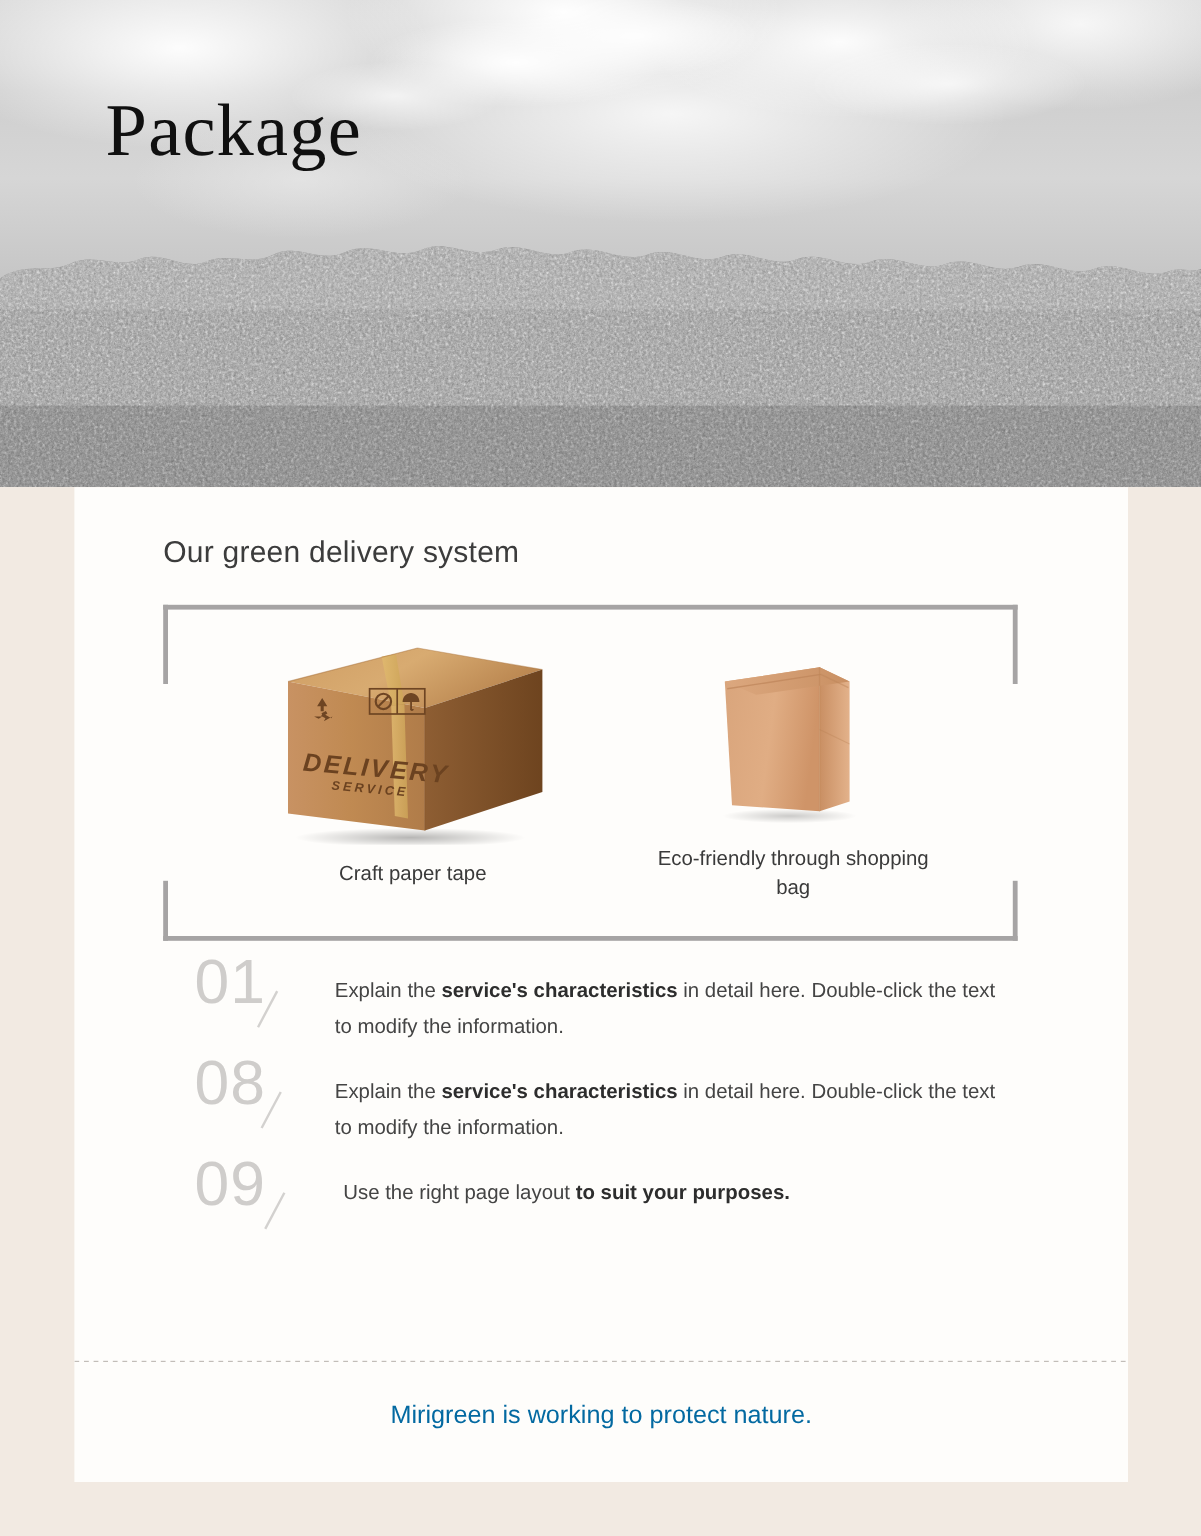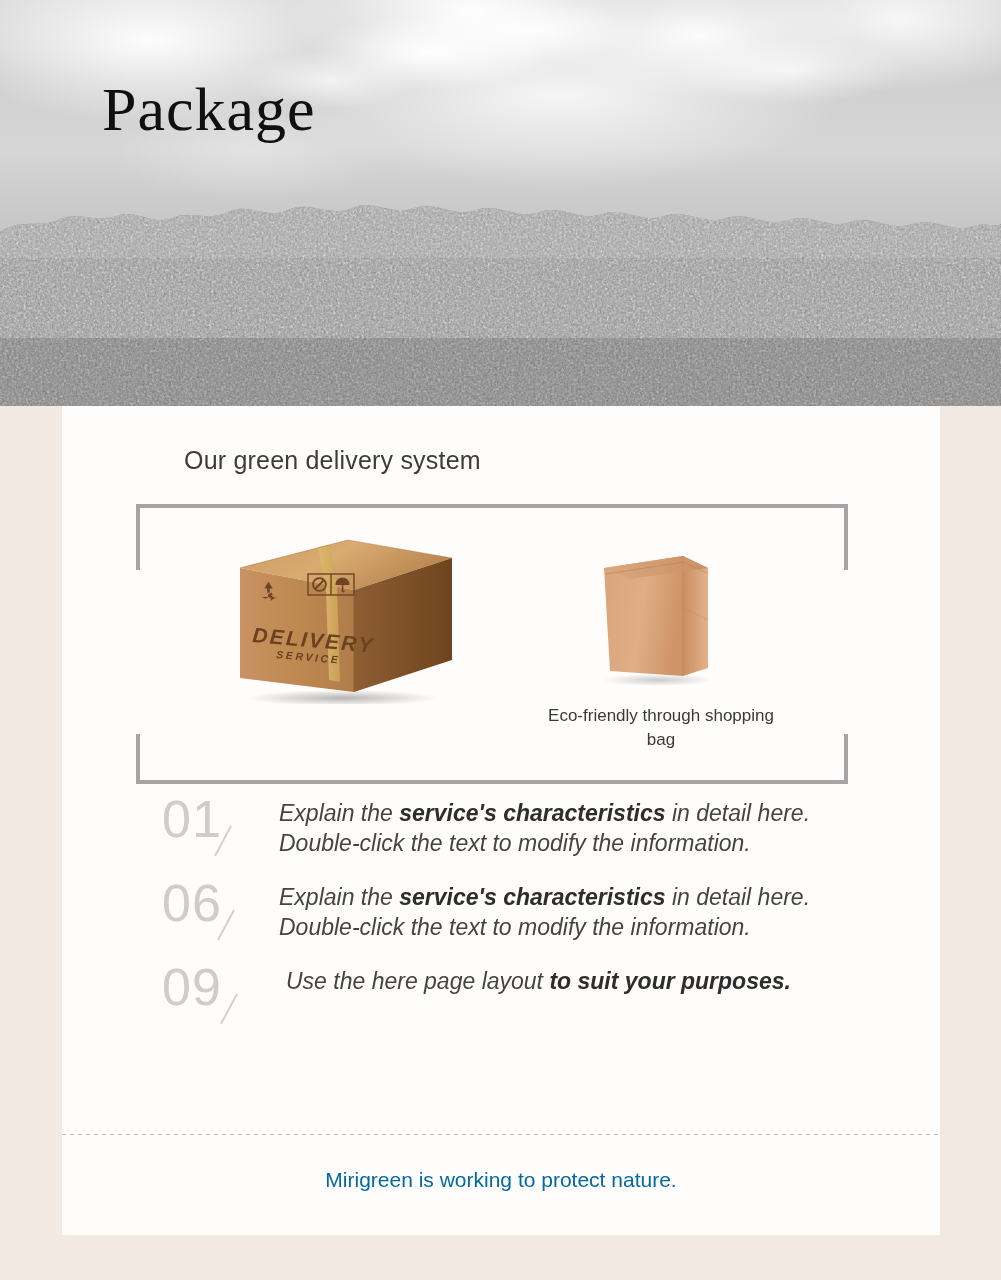--- a/index.html
+++ b/index.html
@@ -42,38 +42,38 @@
     position:absolute; left:0; top:198px; width:1001px; height:208px;
     overflow:hidden;
   }
   .forest-svg{ position:absolute; left:0; top:0; width:1001px; height:208px; display:block; }
 
   
   .hero-title{
     position:absolute; left:88px; top:78px;
     font-family:"Liberation Serif", serif;
     font-size:62px; font-weight:400; color:#101010;
-    letter-spacing:1px; line-height:1;margin-left:14px;
+    letter-spacing:1px; line-height:1;
   }
   .hero-sub{
     position:absolute; left:498px; top:94px; width:418px;
     text-align:center;
     font-size:19px; line-height:29px; color:#3b3b3b;
     font-weight:400;
   }
   .hero-sub b{ font-weight:700; color:#2b2b2b; }
 
   
   .card{
     position:absolute; left:62px; top:406px; width:878px; height:829px;
     background:#fefdfb;
   }
   .section-title{
     position:absolute; left:74px; top:40px;
-    font-size:25px; color:#3c3c3c; font-weight:400; letter-spacing:.2px;margin-left:48px;
+    font-size:25px; color:#3c3c3c; font-weight:400; letter-spacing:.2px;
   }
 
   
   .frame{
     position:absolute; left:74px; top:98px; width:712px; height:280px;
   }
   .fr{ position:absolute; background:#a6a4a4; }
   .fr-top    { left:0;   top:0;    width:712px; height:4px; }
   .fr-bottom { left:0;   bottom:0; width:712px; height:4px; }
   .fr-l-top  { left:0;   top:0;    width:4px;  height:66px; }
@@ -101,22 +101,22 @@
     position:absolute; left:100px; top:0;
     font-size:52px; color:#cfcdcb; font-weight:300;
     letter-spacing:1px; line-height:46px;
     font-family:"Liberation Sans", sans-serif;
   }
   .slash{
     position:absolute; width:2px; height:34px; background:#d3d1cf;
     transform:rotate(28deg); transform-origin:center;
   }
   .itxt{
-    position:absolute; left:217px; top:2px; width:560px;
-    font-size:23px; line-height:30px; color:#444;font-style:italic;
+    position:absolute; left:217px; top:15px; width:560px;
+    font-size:17px; line-height:30px; color:#444;
   }
   .itxt.indent{ left:224px; }
   .itxt b{ font-weight:700; color:#2d2d2d; }
 
   
   .divider{
     position:absolute; left:0; top:728px; width:878px; height:1px;
     background-image:linear-gradient(to right,#c2bdb8 0 4px, transparent 4px 8px);
     background-size:8px 1px; background-repeat:repeat-x;
   }
@@ -284,47 +284,48 @@
         <polygon points="16,40 95,28 120,40 42,51" fill="url(#bagFold)"></polygon>
 
         <polyline points="18,46 96,34" fill="none" stroke="#bd855a" stroke-width="1.2" opacity="0.7"></polyline>
         <polyline points="96,34 119,45" fill="none" stroke="#bd855a" stroke-width="1" opacity="0.5"></polyline>
         <polyline points="95,28 95,148" fill="none" stroke="#bf8758" stroke-width="1.1" opacity="0.55"></polyline>
 
         <polyline points="95,80 120,92" fill="none" stroke="#b88054" stroke-width="0.9" opacity="0.35"></polyline>
       </svg>
     </div>
 
+    <div class="caption cap-box">Craft paper tape</div>
     <div class="caption cap-bag">Eco-friendly through shopping bag</div>
   </div>
 
   <div class="list">
 
     <div class="item">
       <div class="num">01</div>
       <div class="slash" style="left:160px; top:28px;"></div>
       <div class="itxt">
         <span>Explain the </span><b>service's characteristics</b><span> in detail here. Double-click the text to modify the information.</span>
       </div>
     </div>
 
 
     <div class="item">
-      <div class="num">06</div>
+      <div class="num">08</div>
       <div class="slash" style="left:163px; top:28px;"></div>
       <div class="itxt">
         <span>Explain the </span><b>service's characteristics</b><span> in detail here. Double-click the text to modify the information.</span>
       </div>
     </div>
 
     <div class="item last">
       <div class="num">09</div>
       <div class="slash" style="left:166px; top:28px;"></div>
       <div class="itxt indent">
-        <span>Use the here page layout </span><b>to suit your purposes.</b>
+        <span>Use the right page layout </span><b>to suit your purposes.</b>
       </div>
     </div>
 
   </div>
 
   <div class="divider"></div>
   <div class="footer-text">Mirigreen is working to protect nature.</div>
 </div>
 
 </body></html>

